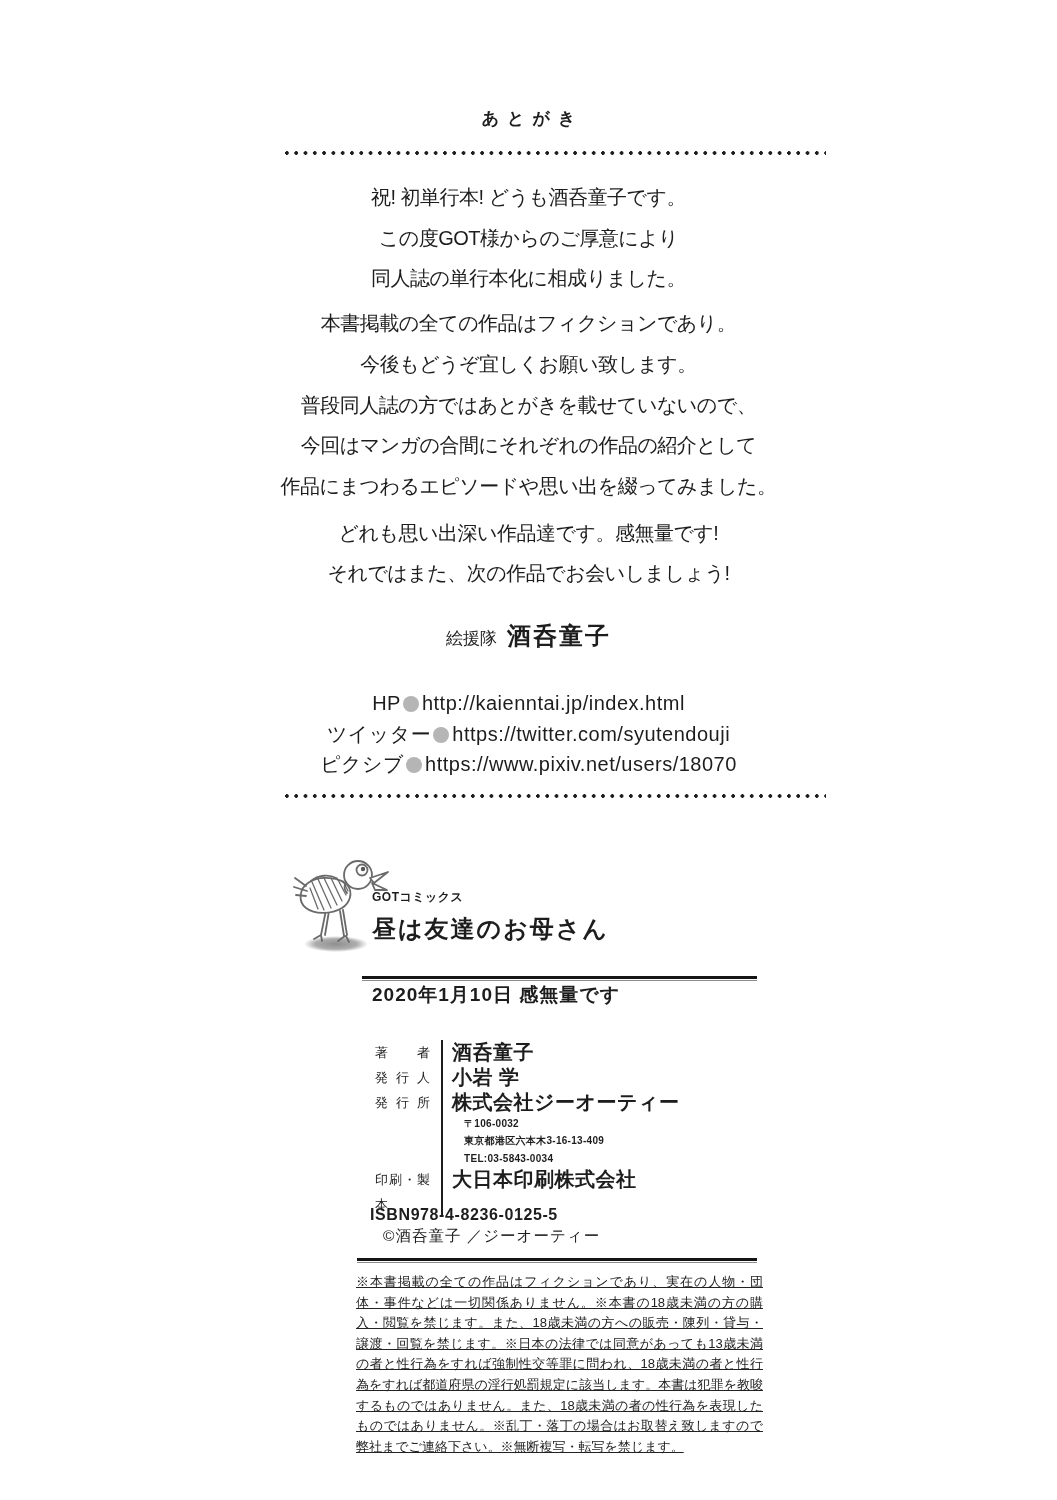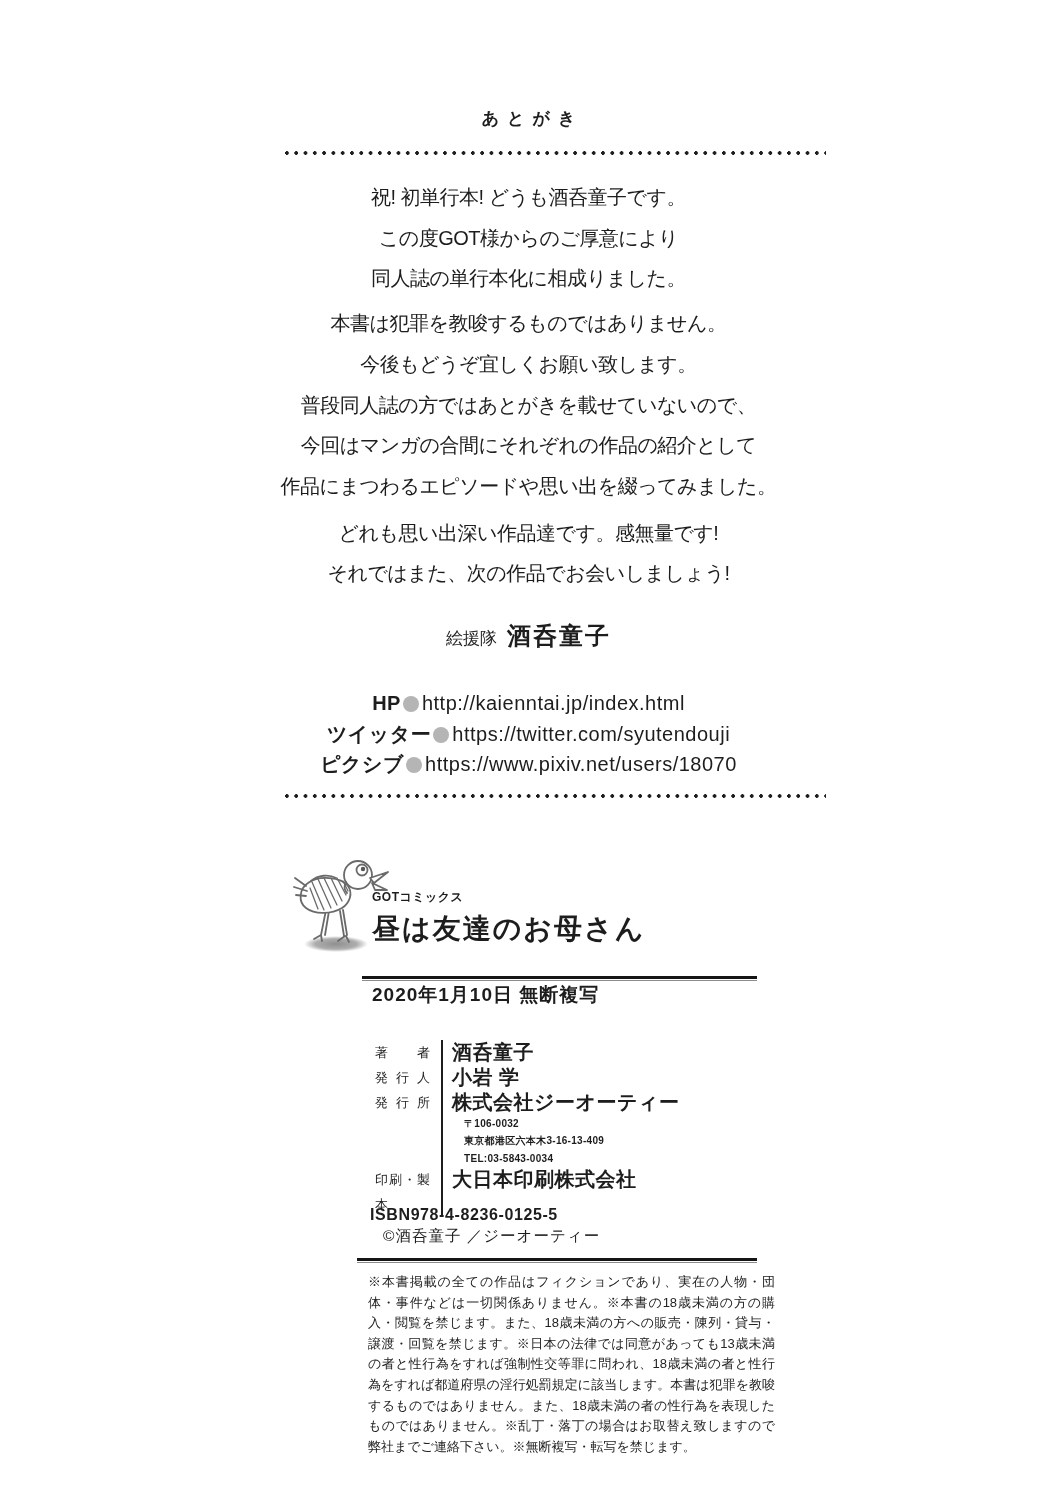--- a/index.html
+++ b/index.html
@@ -22,69 +22,69 @@
   .dots2 { top:794px; }
   .body-block { top:177px; font-size:20px; font-weight:500; letter-spacing:-0.5px; }
   .bline { line-height:40.7px; }
   .gap1 { margin-top:4px; }
   .gap2 { margin-top:6px; }
   .sig { top:616px; line-height:39px; }
   .sig-group { font-size:17px; font-weight:500; margin-right:10px; }
   .sig-name  { font-size:24px; font-weight:700; letter-spacing:2px; }
   .links { top:688px; font-size:20px; font-weight:500; }
   .linkrow { line-height:30.6px; }
-  .llabel { letter-spacing:0.5px;font-weight:bold; }
+  .llabel { letter-spacing:0.5px; }
   .bullet {
     display:inline-block; width:16px; height:16px; border-radius:50%;
     background:#b5b5b5; vertical-align:-2px; margin:0 3px 0 2px;
   }
   .lurl { letter-spacing:0.5px; }
 
   
   .bird { position:absolute; left:286px; top:850px; }
   .imprint { position:absolute; left:372px; top:889px; font-size:12px; font-weight:700; letter-spacing:0.5px; }
-  .btitle { position:absolute; left:372px; top:913px; font-size:28px; font-weight:700; letter-spacing:2px; line-height:32.5px; }
+  .btitle { position:absolute; left:372px; top:913px; font-size:24px; font-weight:700; letter-spacing:2px; line-height:32.5px; }
   .dbl { position:absolute; height:6px;
     background:linear-gradient(#151515 0 3px, transparent 3px 4px, #8d8d8d 4px 5px, transparent 5px); }
   .dbl1 { left:362px; top:976px; width:395px; }
   .dbl2 { left:357px; top:1258px; width:400px; }
   .edition { position:absolute; left:372px; top:984px; font-size:19px; font-weight:700; letter-spacing:1px; line-height:22px; }
 
   .credits { position:absolute; left:375px; top:1040px; width:390px; }
   .crow { display:flex; align-items:stretch; }
   .clabel {
     width:55px; font-size:13px; font-weight:500; line-height:25px;
     text-align:justify; text-align-last:justify; align-self:flex-start; flex:none;
   }
   .cval {
     border-left:2px solid #1d1d1d; margin-left:11px; padding-left:9px;
     font-size:20px; font-weight:700; line-height:25px; letter-spacing:0.5px;
   }
   .caddr { font-size:10px; font-weight:600; line-height:17.3px; padding-left:12px; letter-spacing:0.3px; }
   .isbn { position:absolute; left:370px; top:1206px; font-size:16px; font-weight:600; letter-spacing:0.6px; }
   .copyright { position:absolute; left:383px; top:1226px; font-size:15.5px; font-weight:400; letter-spacing:1px; }
   .legal {
-    position:absolute; left:368px; top:1272px; width:407px;
+    position:absolute; left:356px; top:1272px; width:407px;
     font-size:13px; font-weight:500; line-height:20.6px;
-    text-align:justify; color:#222;
+    text-align:justify; color:#222;text-decoration:underline;
   }
 </style>
 </head>
 <body>
 
 <div class="page">
 
   <div class="centered atogaki">あとがき</div>
   <div class="dots dots1"></div>
 
   <div class="centered body-block">
     <div class="bline">祝! 初単行本! どうも酒呑童子です。</div>
     <div class="bline">この度GOT様からのご厚意により</div>
     <div class="bline">同人誌の単行本化に相成りました。</div>
-    <div class="bline gap1">本書は犯罪を教唆するものではありません。</div>
+    <div class="bline gap1">本書掲載の全ての作品はフィクションであり。</div>
     <div class="bline">今後もどうぞ宜しくお願い致します。</div>
     <div class="bline">普段同人誌の方ではあとがきを載せていないので、</div>
     <div class="bline">今回はマンガの合間にそれぞれの作品の紹介として</div>
     <div class="bline">作品にまつわるエピソードや思い出を綴ってみました。</div>
     <div class="bline gap2">どれも思い出深い作品達です。感無量です!</div>
     <div class="bline">それではまた、次の作品でお会いしましょう!</div>
   </div>
 
   <div class="centered sig">
     <span class="sig-group">絵援隊</span><span class="sig-name">酒呑童子</span>
@@ -128,21 +128,21 @@
       <circle cx="77" cy="19" r="2.2" fill="#555555" stroke="none"></circle>
       <path d="M84 28 L102 22 L88 33 Z M86 33 L101 40 L89 40 Z" fill="#ffffff"></path>
     </g>
   </svg>
 
   <div class="imprint">GOTコミックス</div>
   <div class="btitle">
     <div>昼は友達のお母さん</div>
   </div>
   <div class="dbl dbl1"></div>
-  <div class="edition">2020年1月10日 無断複写</div>
+  <div class="edition">2020年1月10日 感無量です</div>
 
   <div class="credits">
     <div class="crow">
       <div class="clabel">著者</div>
       <div class="cval">酒呑童子</div>
     </div>
     <div class="crow">
       <div class="clabel">発行人</div>
       <div class="cval">小岩 学</div>
     </div>

